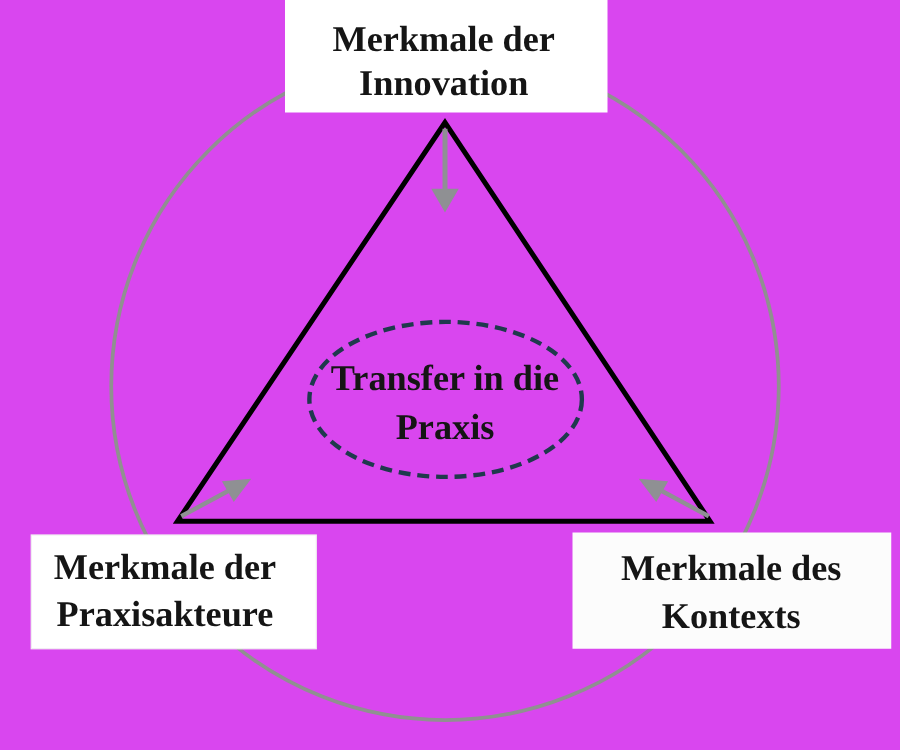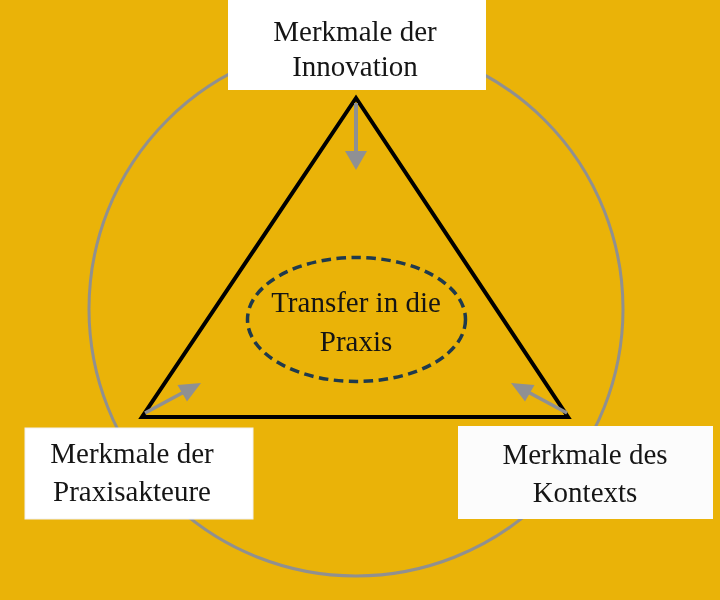--- a/index.html
+++ b/index.html
@@ -7,21 +7,22 @@
     padding: 0;
     background: #ffffff;
     width: 720px;
     height: 600px;
     overflow: hidden;
   }
   .diagram-wrap {
     width: 720px;
     height: 600px;
     position: relative;
-    background: #eab308;
+    background: #d946ef;
+    font-weight: bold;
   }
   svg {
     display: block;
   }
   .lbl {
     font-family: "Liberation Serif", "DejaVu Serif", serif;
     font-size: 29px;
     fill: #151515;
     text-anchor: middle;
   }

